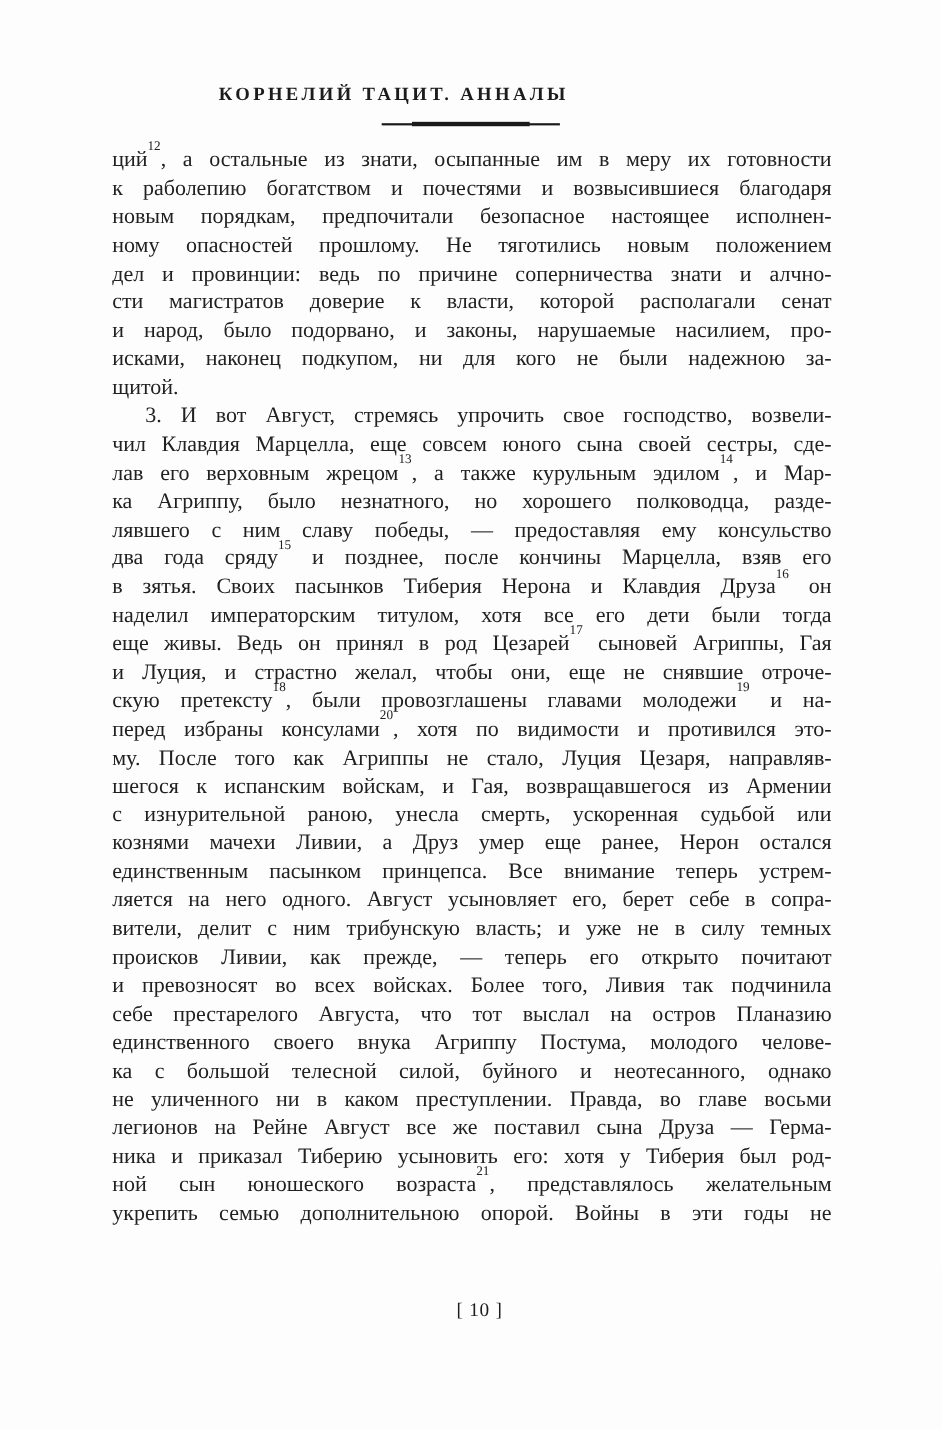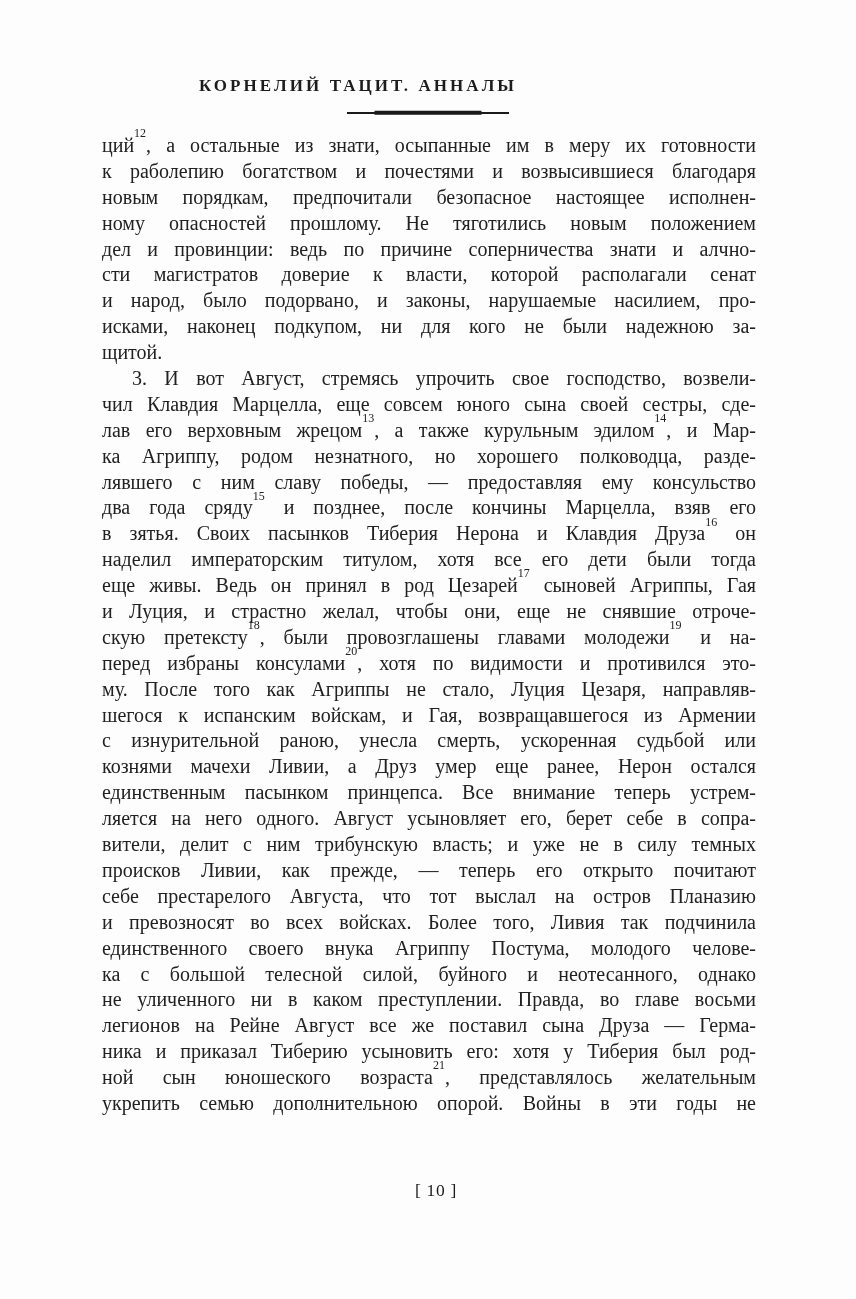--- a/index.html
+++ b/index.html
@@ -112,39 +112,39 @@
       <div class="line">новым порядкам, предпочитали безопасное настоящее исполнен-</div>
       <div class="line">ному опасностей прошлому. Не тяготились новым положением</div>
       <div class="line">дел и провинции: ведь по причине соперничества знати и алчно-</div>
       <div class="line">сти магистратов доверие к власти, которой располагали сенат</div>
       <div class="line">и народ, было подорвано, и законы, нарушаемые насилием, про-</div>
       <div class="line">исками, наконец подкупом, ни для кого не были надежною за-</div>
       <div class="line para-end">щитой.</div>
       <div class="line indent">3. И вот Август, стремясь упрочить свое господство, возвели-</div>
       <div class="line">чил Клавдия Марцелла, еще совсем юного сына своей сестры, сде-</div>
       <div class="line">лав его верховным жрецом<sup>13</sup>, а также курульным эдилом<sup>14</sup>, и Мар-</div>
-      <div class="line">ка Агриппу, родом незнатного, но хорошего полководца, разде-</div>
+      <div class="line">ка Агриппу, было незнатного, но хорошего полководца, разде-</div>
       <div class="line">лявшего с ним славу победы, — предоставляя ему консульство</div>
       <div class="line">два года сряду<sup>15</sup> и позднее, после кончины Марцелла, взяв его</div>
       <div class="line">в зятья. Своих пасынков Тиберия Нерона и Клавдия Друза<sup>16</sup> он</div>
       <div class="line">наделил императорским титулом, хотя все его дети были тогда</div>
       <div class="line">еще живы. Ведь он принял в род Цезарей<sup>17</sup> сыновей Агриппы, Гая</div>
       <div class="line">и Луция, и страстно желал, чтобы они, еще не снявшие отроче-</div>
       <div class="line">скую претексту<sup>18</sup>, были провозглашены главами молодежи<sup>19</sup> и на-</div>
       <div class="line">перед избраны консулами<sup>20</sup>, хотя по видимости и противился это-</div>
       <div class="line">му. После того как Агриппы не стало, Луция Цезаря, направляв-</div>
       <div class="line">шегося к испанским войскам, и Гая, возвращавшегося из Армении</div>
       <div class="line">с изнурительной раною, унесла смерть, ускоренная судьбой или</div>
       <div class="line">кознями мачехи Ливии, а Друз умер еще ранее, Нерон остался</div>
       <div class="line">единственным пасынком принцепса. Все внимание теперь устрем-</div>
       <div class="line">ляется на него одного. Август усыновляет его, берет себе в сопра-</div>
       <div class="line">вители, делит с ним трибунскую власть; и уже не в силу темных</div>
       <div class="line">происков Ливии, как прежде, — теперь его открыто почитают</div>
+      <div class="line">и превозносят во всех войсках. Более того, Ливия так подчинила</div>
       <div class="line">себе престарелого Августа, что тот выслал на остров Планазию</div>
-      <div class="line">и превозносят во всех войсках. Более того, Ливия так подчинила</div>
       <div class="line">единственного своего внука Агриппу Постума, молодого челове-</div>
       <div class="line">ка с большой телесной силой, буйного и неотесанного, однако</div>
       <div class="line">не уличенного ни в каком преступлении. Правда, во главе восьми</div>
       <div class="line">легионов на Рейне Август все же поставил сына Друза — Герма-</div>
       <div class="line">ника и приказал Тиберию усыновить его: хотя у Тиберия был род-</div>
       <div class="line">ной сын юношеского возраста<sup>21</sup>, представлялось желательным</div>
       <div class="line">укрепить семью дополнительною опорой. Войны в эти годы не</div>
     </div>
 
   <div class="folio">[ 10 ]</div>

